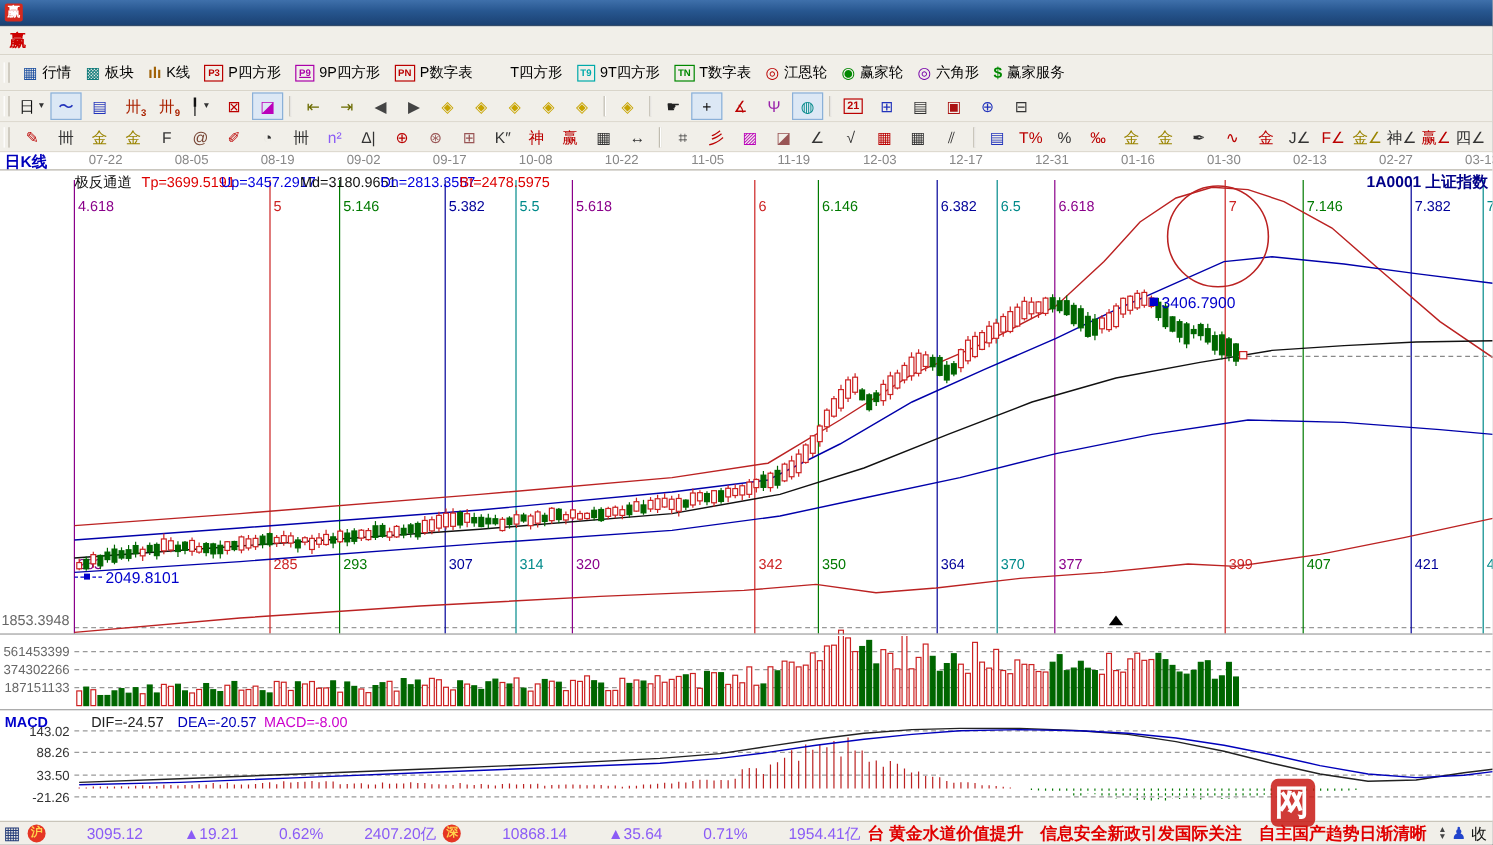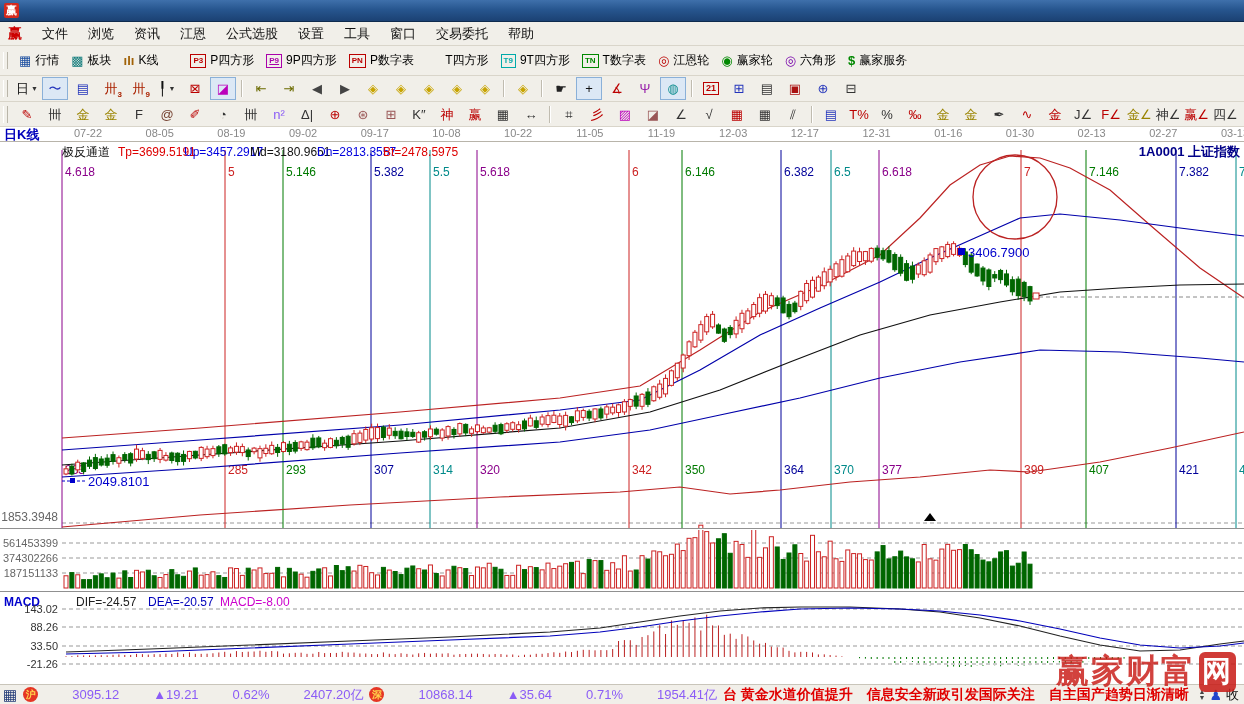--- a/index.html
+++ b/index.html
@@ -53,50 +53,38 @@
 <body>
 
 <div class="app">
 
   <div class="titlebar">
     <span class="title-logo">赢</span>
   </div>
 
   <div class="menubar">
     <span class="menu-logo">赢</span>
-    <span id="menu-items" style="display:flex;">
-        <span class="menu-item">文件</span>
-        <span class="menu-item">浏览</span>
-        <span class="menu-item">资讯</span>
-        <span class="menu-item">江恩</span>
-        <span class="menu-item">公式选股</span>
-        <span class="menu-item">设置</span>
-        <span class="menu-item">工具</span>
-        <span class="menu-item">窗口</span>
-        <span class="menu-item">交易委托</span>
-        <span class="menu-item">帮助</span>
-      </span>
   </div>
 
   <div class="toolbar" id="toolbar1">
       <span class="grip"></span>
       <span class="tb-btn">
         <span class="tb-ic" style="color: rgb(28, 79, 160);">▦</span>
         <span>行情</span>
       </span>
       <span class="tb-btn">
         <span class="tb-ic" style="color: rgb(14, 122, 122);">▩</span>
         <span>板块</span>
       </span>
       <span class="tb-btn">
         <span class="tb-ic" style="color: #a16207;">ılı</span>
         <span>K线</span>
       </span>
       <span class="tb-btn">
-        <span class="tb-ic boxed" style="color: rgb(187, 0, 0); border-color: rgb(187, 0, 0); margin-left: 20px;">P3</span>
+        <span class="tb-ic boxed" style="color: rgb(187, 0, 0); border-color: rgb(187, 0, 0);">P3</span>
         <span>P四方形</span>
       </span>
       <span class="tb-btn">
         <span class="tb-ic boxed" style="color: rgb(170, 0, 170); border-color: rgb(170, 0, 170); text-decoration: underline;">P9</span>
         <span>9P四方形</span>
       </span>
       <span class="tb-btn">
         <span class="tb-ic boxed" style="color: rgb(187, 0, 0); border-color: rgb(187, 0, 0);">PN</span>
         <span>P数字表</span>
       </span>
@@ -1171,17 +1159,16 @@
       <span class="spin">
         <span>▲</span>
         <span>▼</span>
       </span>
       <span class="person">♟</span>
       <span class="close-label">收</span>
     </span>
   </div>
 
   <div class="watermark">
-    <span>赢家财富</span>
     <span class="wm-last">网</span>
   </div>
 
 </div>
 
 </body></html>

